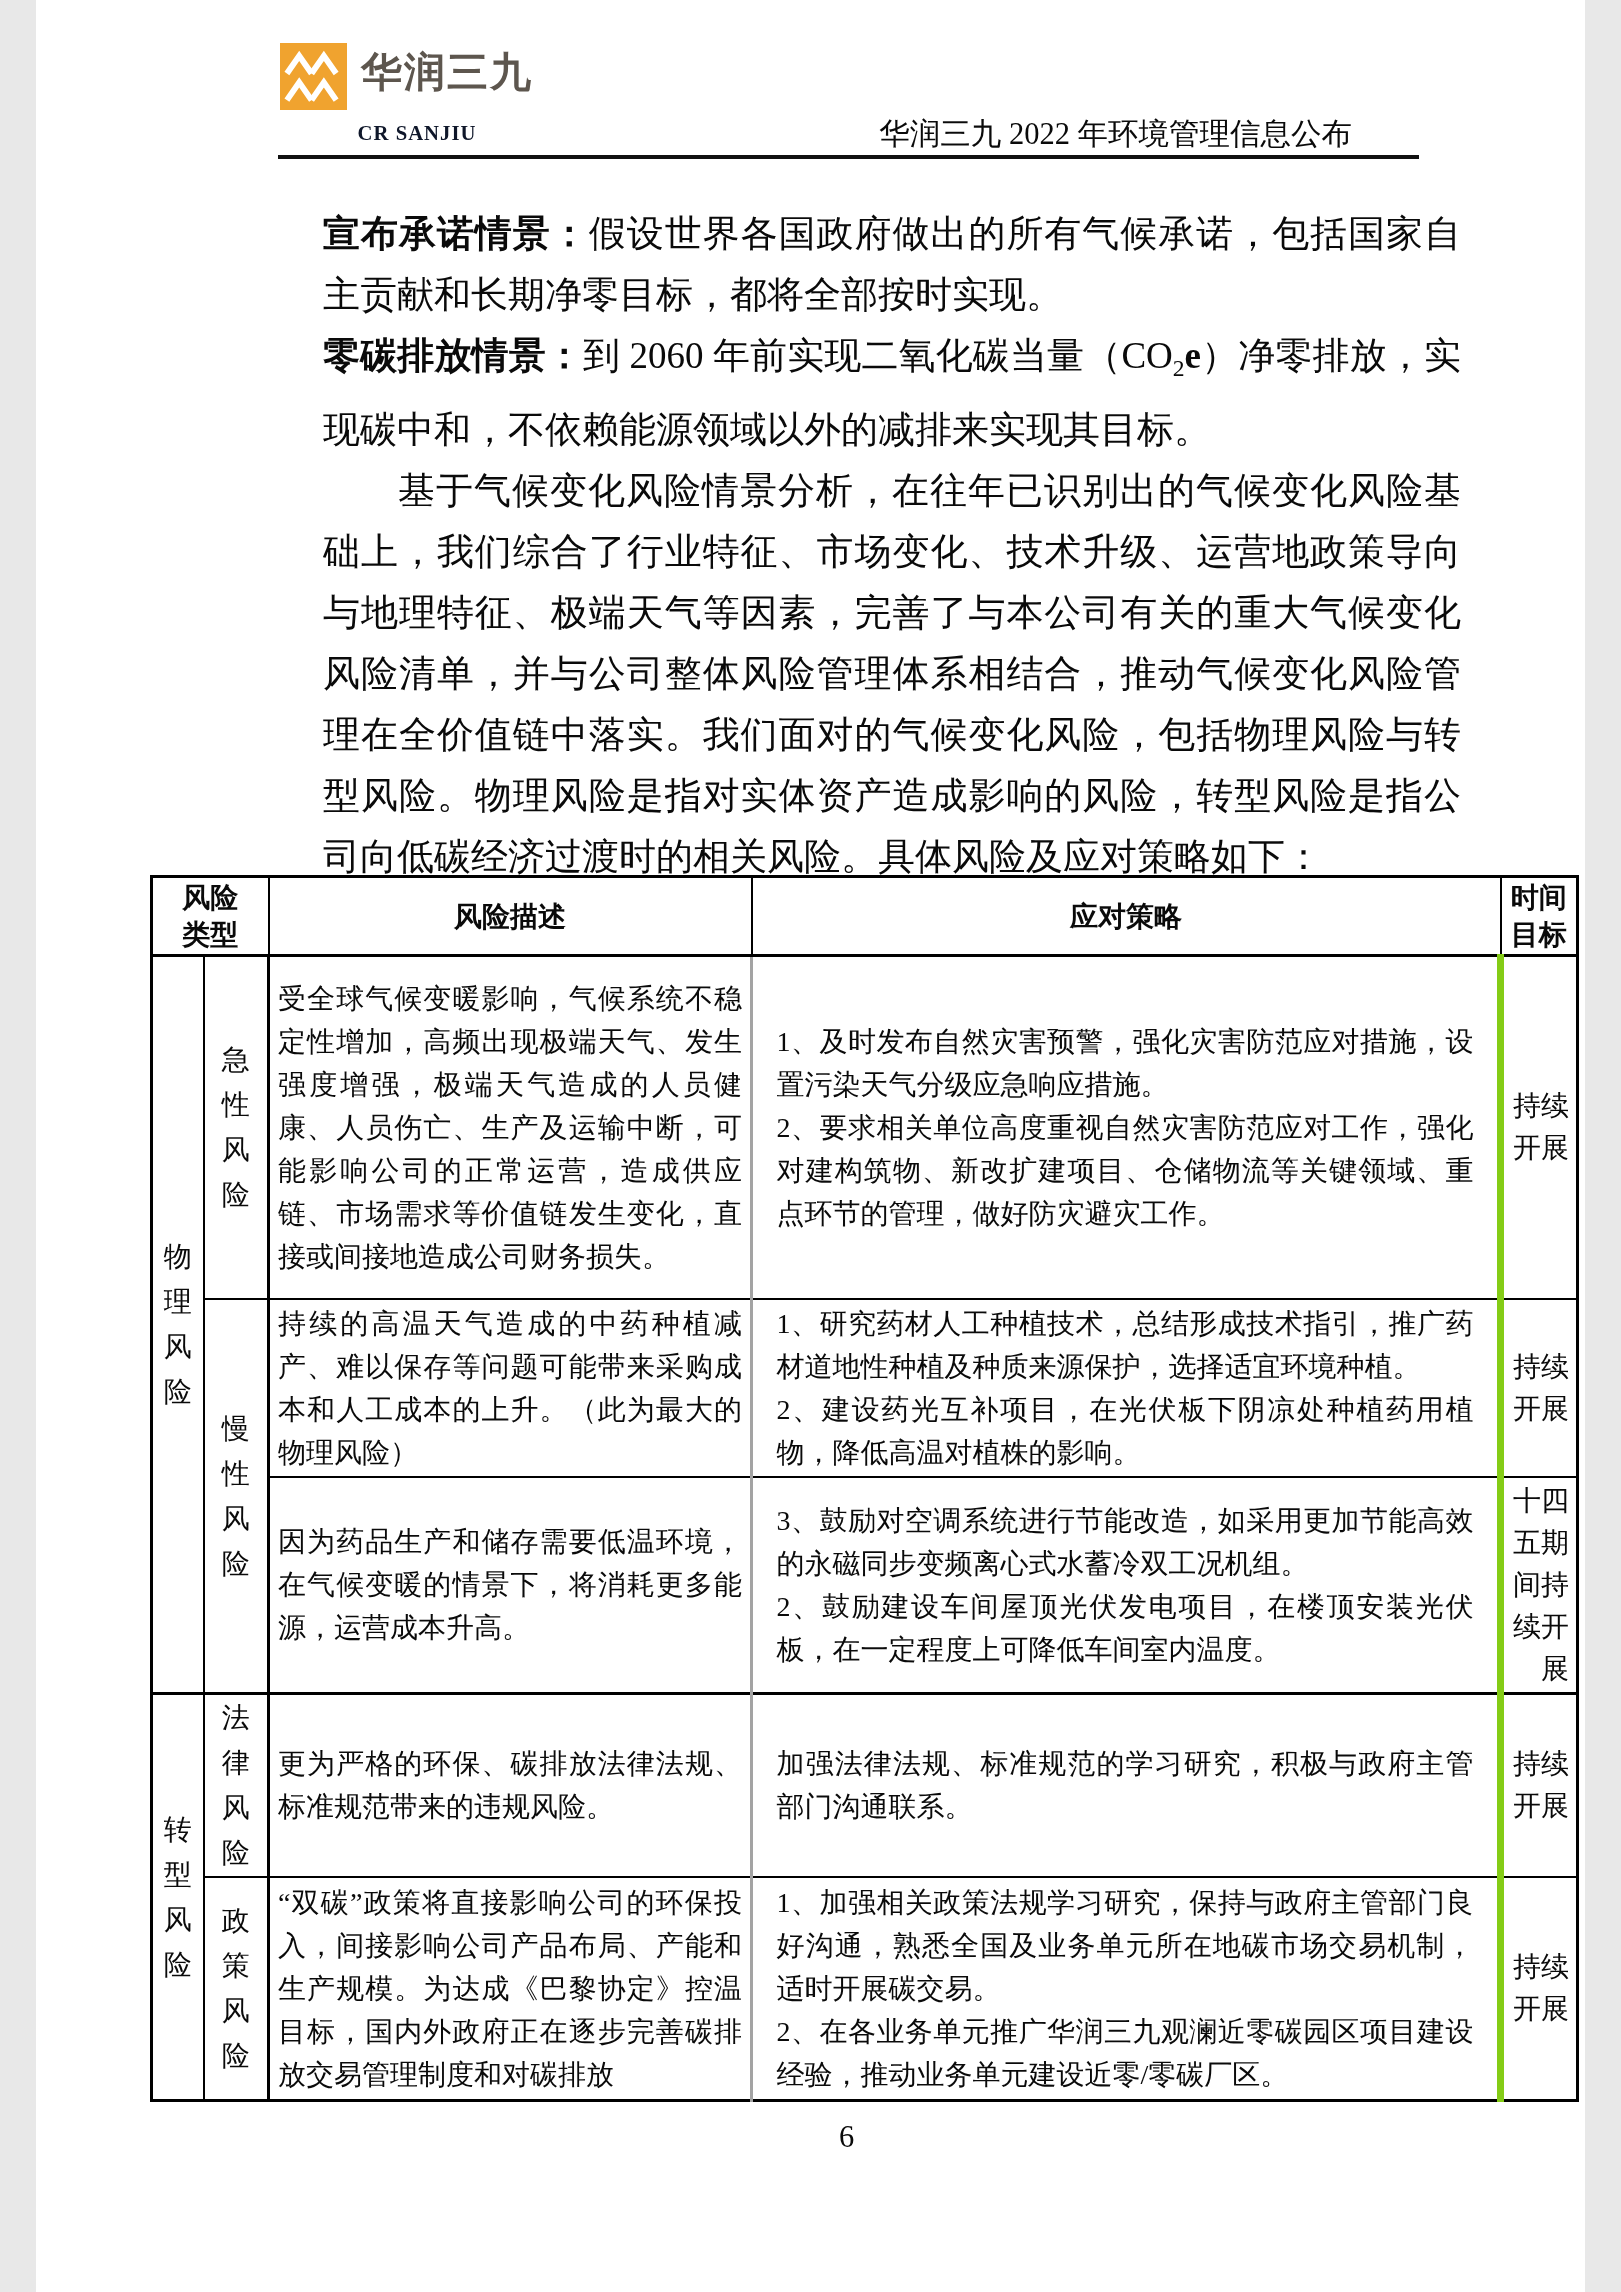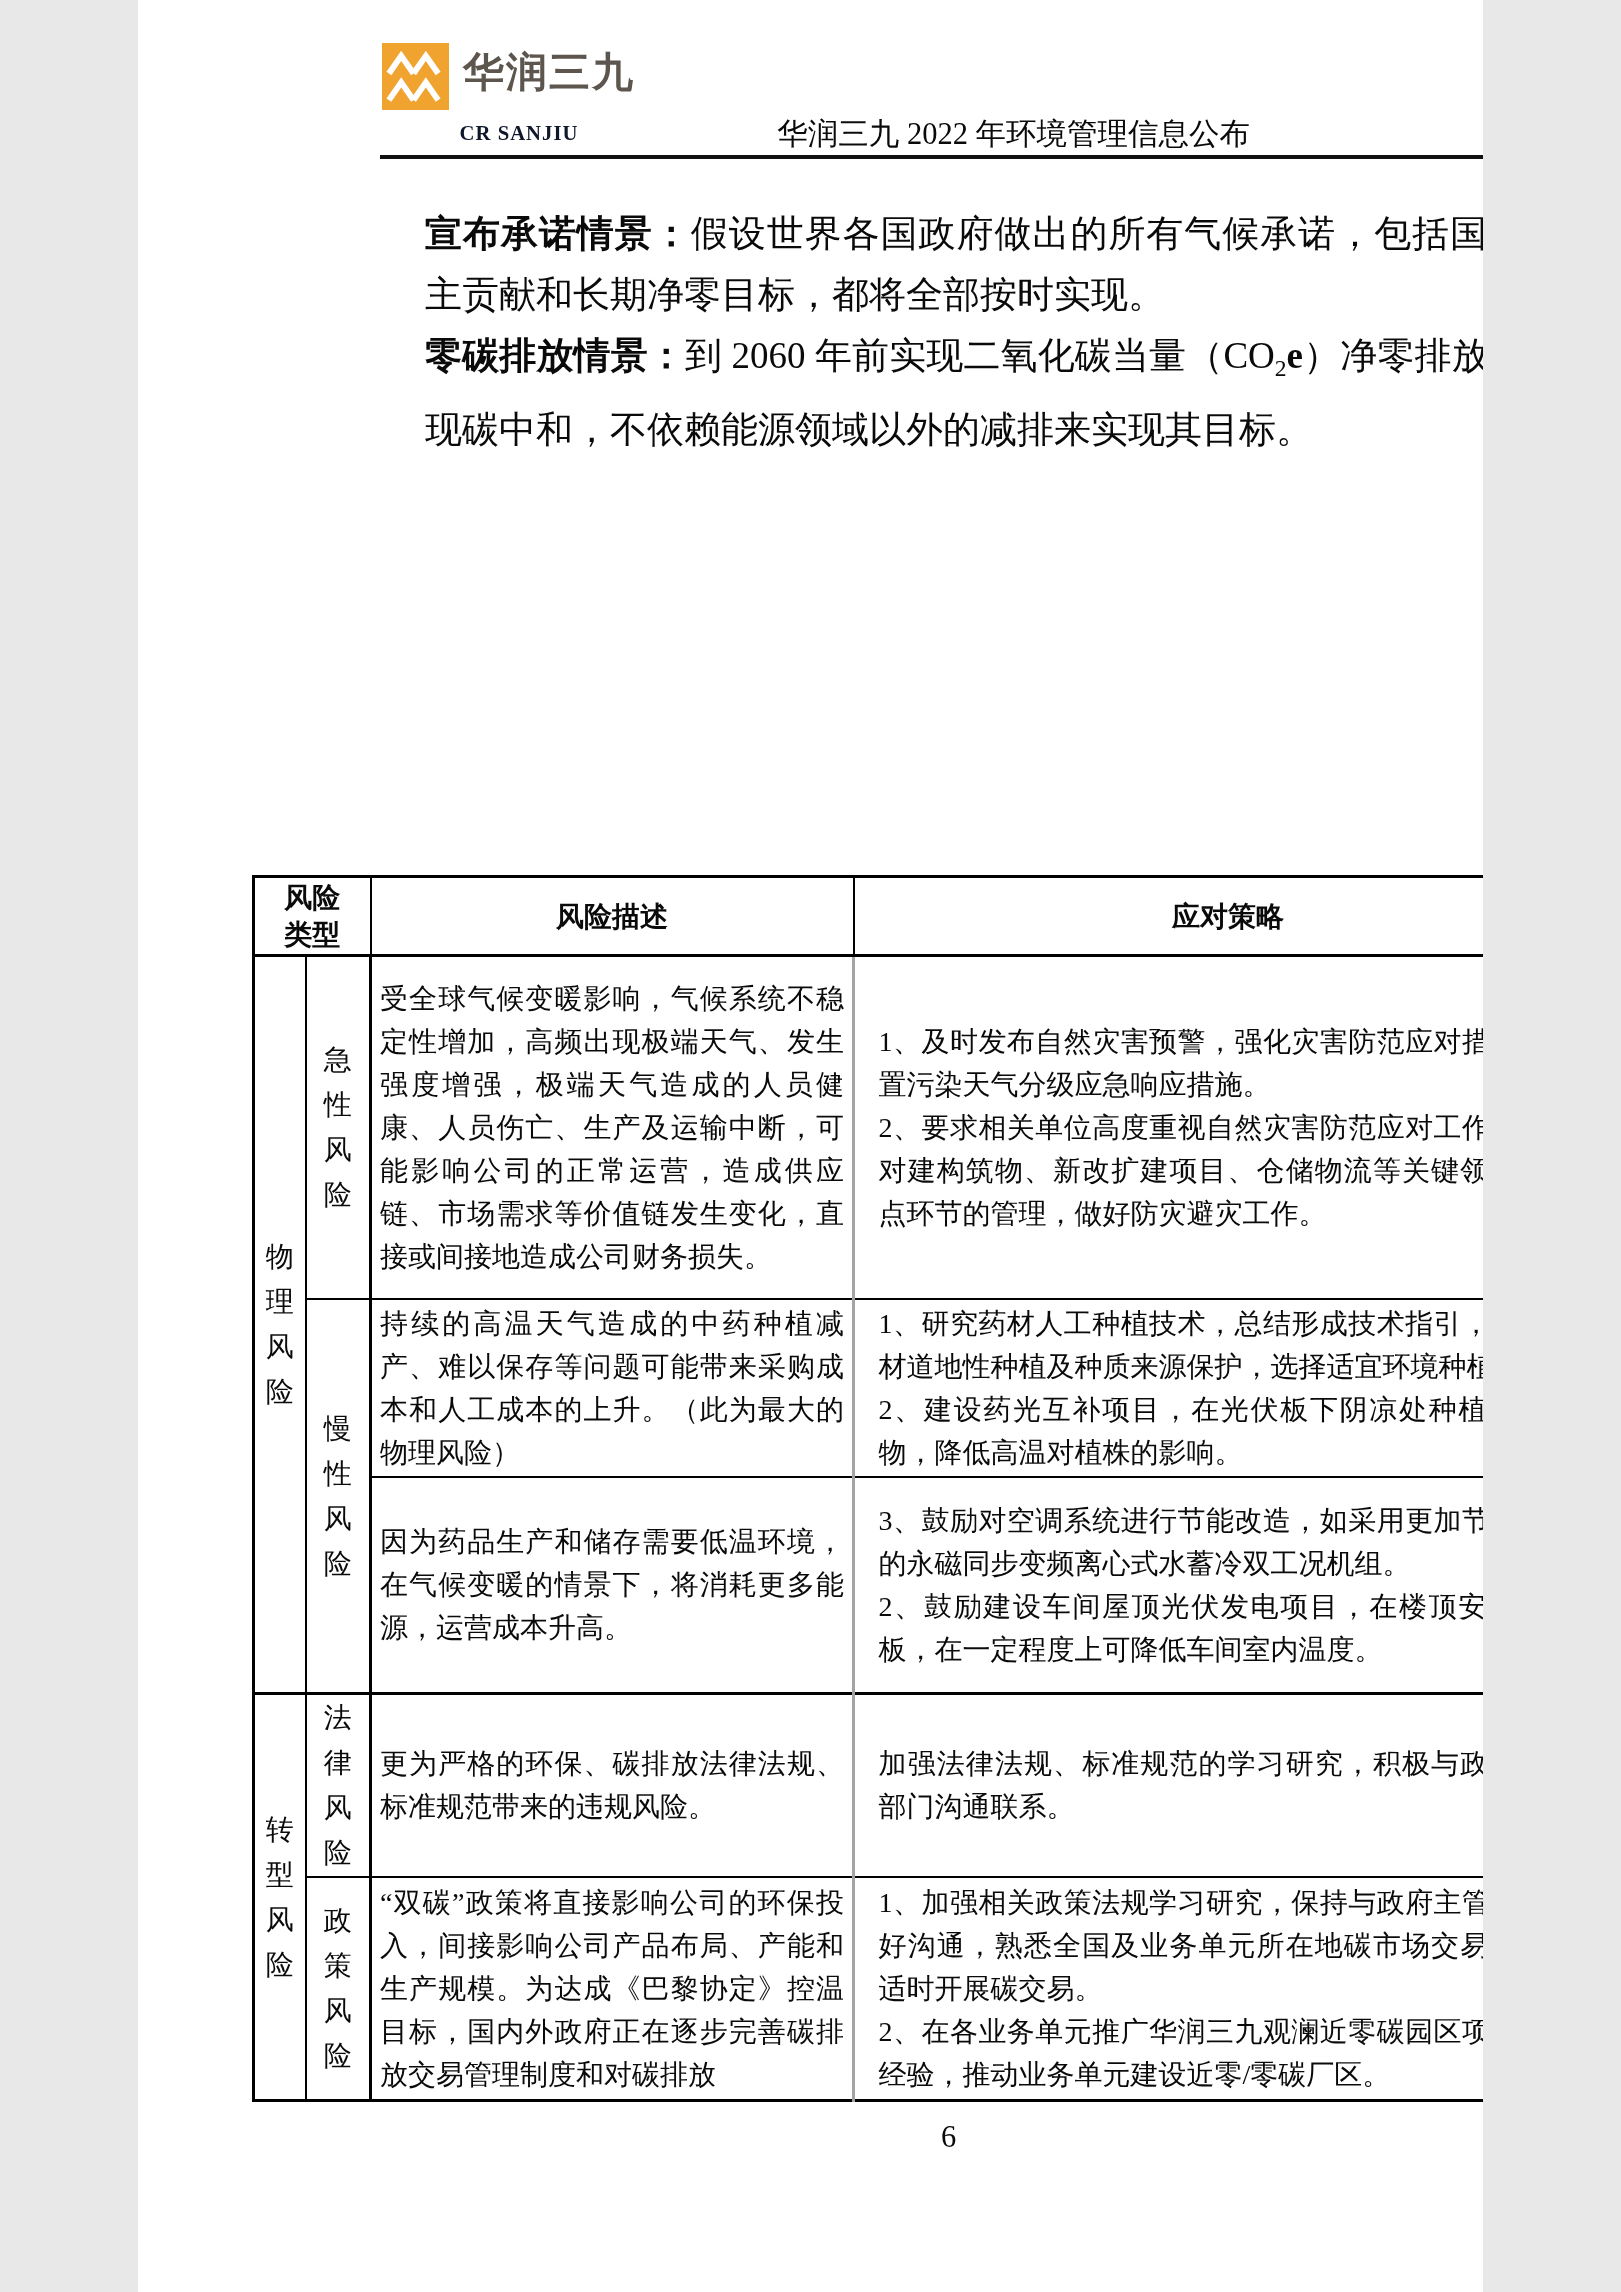--- a/index.html
+++ b/index.html
@@ -1,18 +1,18 @@
 <!DOCTYPE html>
 <html><head>
 <meta charset="utf-8">
 <style>
   html,body{margin:0;padding:0;background:#e8e8e8;}
   .page{
     position:relative;
-    width:1345px;height:2292px;
+    width:1549px;height:2292px;
     background:#ffffff;
     margin:0 auto;
     font-family:"Liberation Serif","DejaVu Serif",serif;
     color:#0a0a0a;
     overflow:hidden;
   }
   
   .logo-box{position:absolute;left:244px;top:43px;width:67px;height:67px;}
   .brand-cn{
     position:absolute;left:325px;top:45px;
@@ -112,20 +112,21 @@
     </svg>
   </div>
   <div class="brand-cn">华润三九</div>
   <div class="brand-en">CR SANJIU</div>
   <div class="doc-title">华润三九 2022 年环境管理信息公布</div>
   <div class="header-rule"></div>
 
   <div class="body-text">
     <p><b>宣布承诺情景：</b><span>假设世界各国政府做出的所有气候承诺，包括国家自主贡献和长期净零目标，都将全部按时实现。</span></p>
     <p><b>零碳排放情景：</b><span>到 2060 年前实现二氧化碳当量（CO</span><sub>2</sub><b>e</b><span>）净零排放，实现碳中和，不依赖能源领域以外的减排来实现其目标。</span></p>
+    <p class="p-indent">基于气候变化风险情景分析，在往年已识别出的气候变化风险基础上，我们综合了行业特征、市场变化、技术升级、运营地政策导向与地理特征、极端天气等因素，完善了与本公司有关的重大气候变化风险清单，并与公司整体风险管理体系相结合，推动气候变化风险管理在全价值链中落实。我们面对的气候变化风险，包括物理风险与转型风险。物理风险是指对实体资产造成影响的风险，转型风险是指公司向低碳经济过渡时的相关风险。具体风险及应对策略如下：</p>
   </div>
 
   <table class="risk-table">
     <colgroup>
       <col style="width:52px">
         <col style="width:65px">
         <col style="width:483px">
         <col style="width:749px">
         <col style="width:77px">
     </colgroup>

